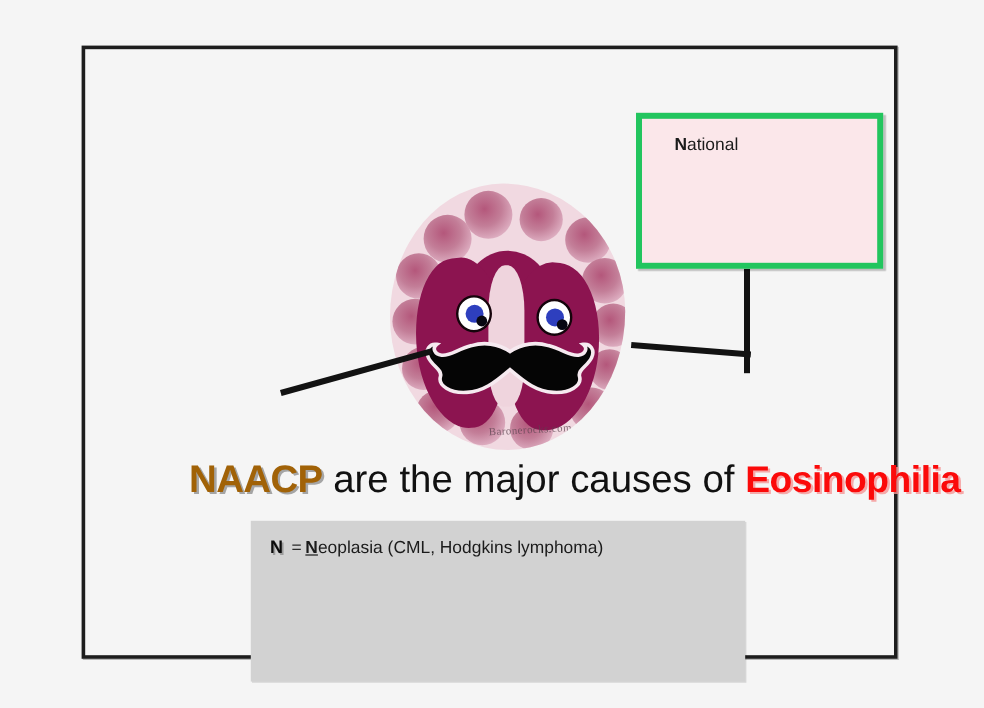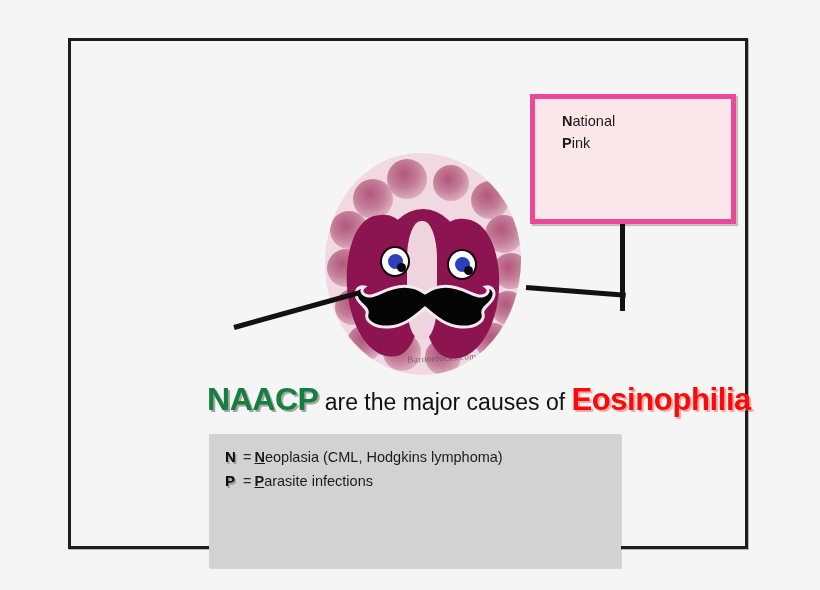--- a/index.html
+++ b/index.html
@@ -174,21 +174,21 @@
   }
 
   
   #callout-box {
     position: absolute;
     left: 459px;
     top: 53px;
     width: 206px;
     height: 130px;
     background: #fbe7ea;
-    border: 5px solid #ec4899;
+    border: 5px solid #22c55e;
     box-sizing: border-box;
     padding: 12px 0 0 27px;
     box-shadow: 2px 2px 1px rgba(0,0,0,.22);
   }
   .callout-line {
     font-size: 14.5px;
     line-height: 21.6px;
     color: #1b1b1b;
     white-space: nowrap;
   }
@@ -201,26 +201,26 @@
     position: absolute;
     left: 68px;
     top: 340px;
     width: 680px;
     text-align: center;
     white-space: nowrap;
   }
   #headline-acronym {
     font-size: 32px;
     font-weight: bold;
-    color: #15803d;
+    color: #a16207;
     letter-spacing: -.5px;
     text-shadow: 2px 2px 0 rgba(150,150,150,.85);
   }
   #headline-middle {
-    font-size: 23px;
+    font-size: 32px;
     color: #111111;
   }
   #headline-term {
     font-size: 31px;
     font-weight: bold;
     color: #fb0a0a;
     letter-spacing: -.4px;
     text-shadow: 2px 2px 0 rgba(245,150,150,.8);
   }
 
@@ -334,29 +334,27 @@
       </div>
     </div>
 
     <div class="pointer-line" id="pointer-left"></div>
     <div class="pointer-line" id="pointer-right"></div>
     <div class="pointer-line" id="pointer-vertical"></div>
 
     <div id="callout-box">
       <div id="callout-lines">
           <div class="callout-line"><b>N</b>ational</div>
-          <div class="callout-line"><b>P</b>ink</div>
         </div>
     </div>
 
     <div id="headline">
       <span id="headline-acronym">NAACP</span><span id="headline-middle"> are the major causes of </span><span id="headline-term">Eosinophilia</span>
     </div>
 
     <div id="legend-box">
       <div id="legend-rows">
           <div class="legend-row"><span class="legend-key">N</span><span class="legend-eq">=</span><b>N</b>eoplasia (CML, Hodgkins lymphoma)</div>
-          <div class="legend-row"><span class="legend-key">P</span><span class="legend-eq">=</span><b>P</b>arasite infections</div>
         </div>
     </div>
 
   </div>
 </div>
 
 </body></html>

